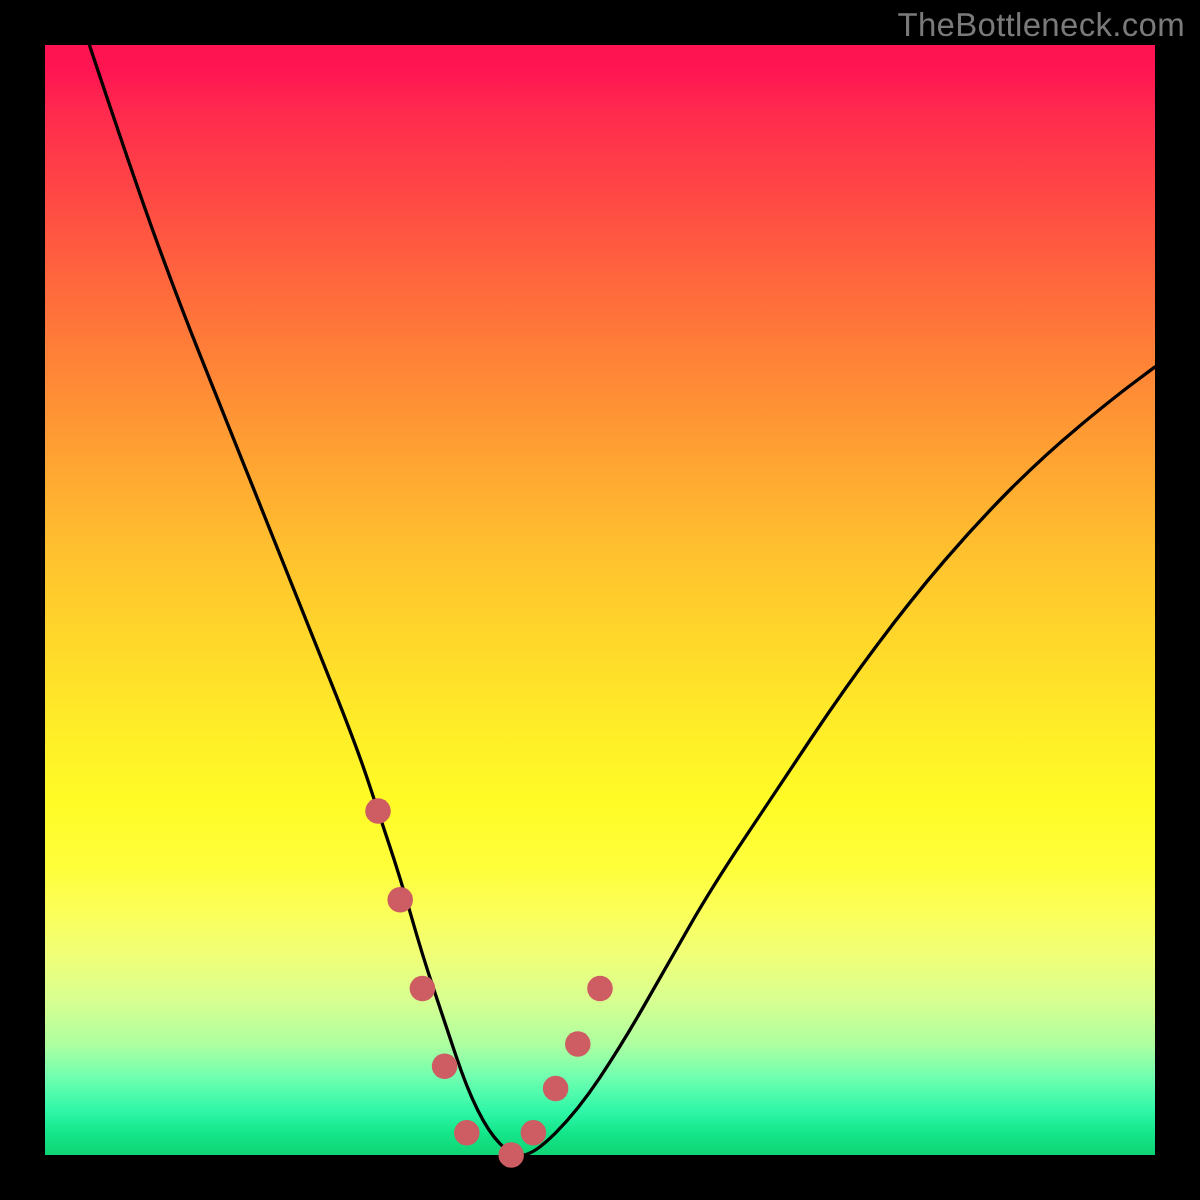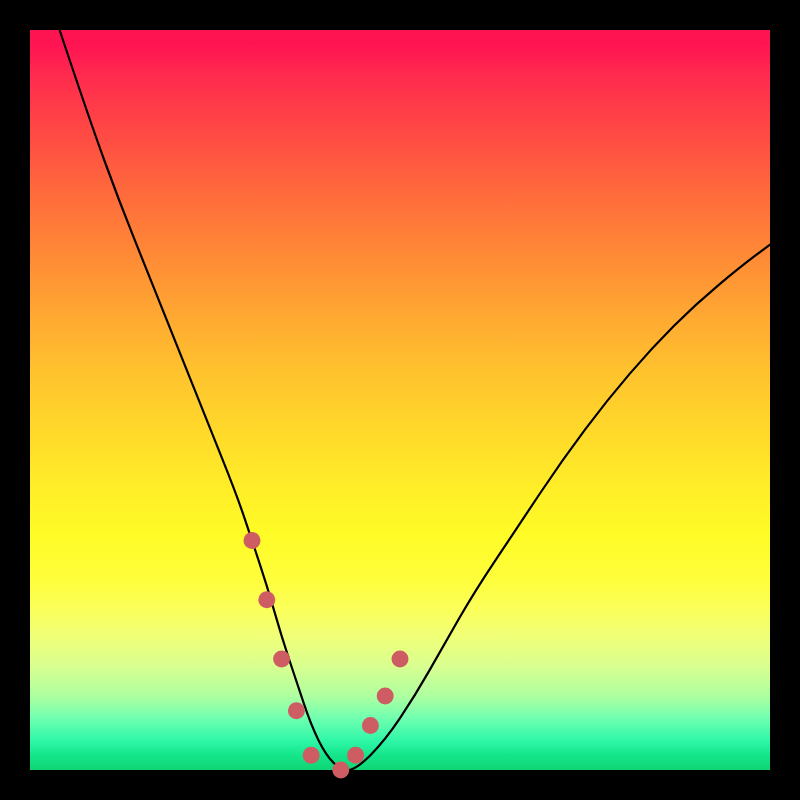--- a/index.html
+++ b/index.html
@@ -65,20 +65,21 @@
     font-size: 22px;
     letter-spacing: 0.2px;
     font-weight: 400;
   }
 </style>
 </head>
 <body>
 
 <div class="frame">
 
+  <div class="watermark">TheBottleneck.com</div>
 
   <div class="plot">
     <svg class="curve" viewBox="0 0 740 740" preserveAspectRatio="none">
       <path id="curve-path" fill="none" stroke="#000000" stroke-width="2.2" stroke-linecap="round" d="M 29.6,0 Q 59.2,88.79999999999995 74,129.49999999999994 Q 88.8,170.19999999999993 103.6,207.19999999999996 Q 118.4,244.2 133.2,281.20000000000005 Q 148,318.20000000000005 162.8,355.20000000000005 Q 177.6,392.20000000000005 192.4,429.20000000000005 Q 207.20000000000002,466.2 214.60000000000002,488.4 Q 222,510.6 229.4,532.8 Q 236.8,555 244.20000000000002,580.9 Q 251.60000000000002,606.8 259,629 Q 266.4,651.2 273.79999999999995,673.4000000000001 Q 281.2,695.6 288.6,710.4000000000001 Q 296,725.2 303.4,732.6 Q 310.8,740 318.20000000000005,740 Q 325.6,740 340.4,725.2 Q 355.2,710.4 370,688.2 Q 384.8,666 399.6,640.1 Q 414.40000000000003,614.2 429.20000000000005,588.3 Q 444,562.4 466.20000000000005,529.0999999999999 Q 488.40000000000003,495.79999999999995 510.6,462.5 Q 532.8,429.2 555,399.6 Q 577.2,370 599.4000000000001,344.1 Q 621.6,318.20000000000005 643.8,296 Q 666,273.8 688.2,255.29999999999998 Q 710.4,236.79999999999995 725.2,225.7 T 740,214.60000000000002"></path>
       <g id="markers-group">
           <circle cx="222" cy="510.6" r="8.5" fill="#cd5c63"></circle>
           <circle cx="236.8" cy="569.8" r="8.5" fill="#cd5c63"></circle>
           <circle cx="251.60000000000002" cy="629" r="8.5" fill="#cd5c63"></circle>
           <circle cx="266.4" cy="680.8" r="8.5" fill="#cd5c63"></circle>
           <circle cx="281.2" cy="725.2" r="8.5" fill="#cd5c63"></circle>

